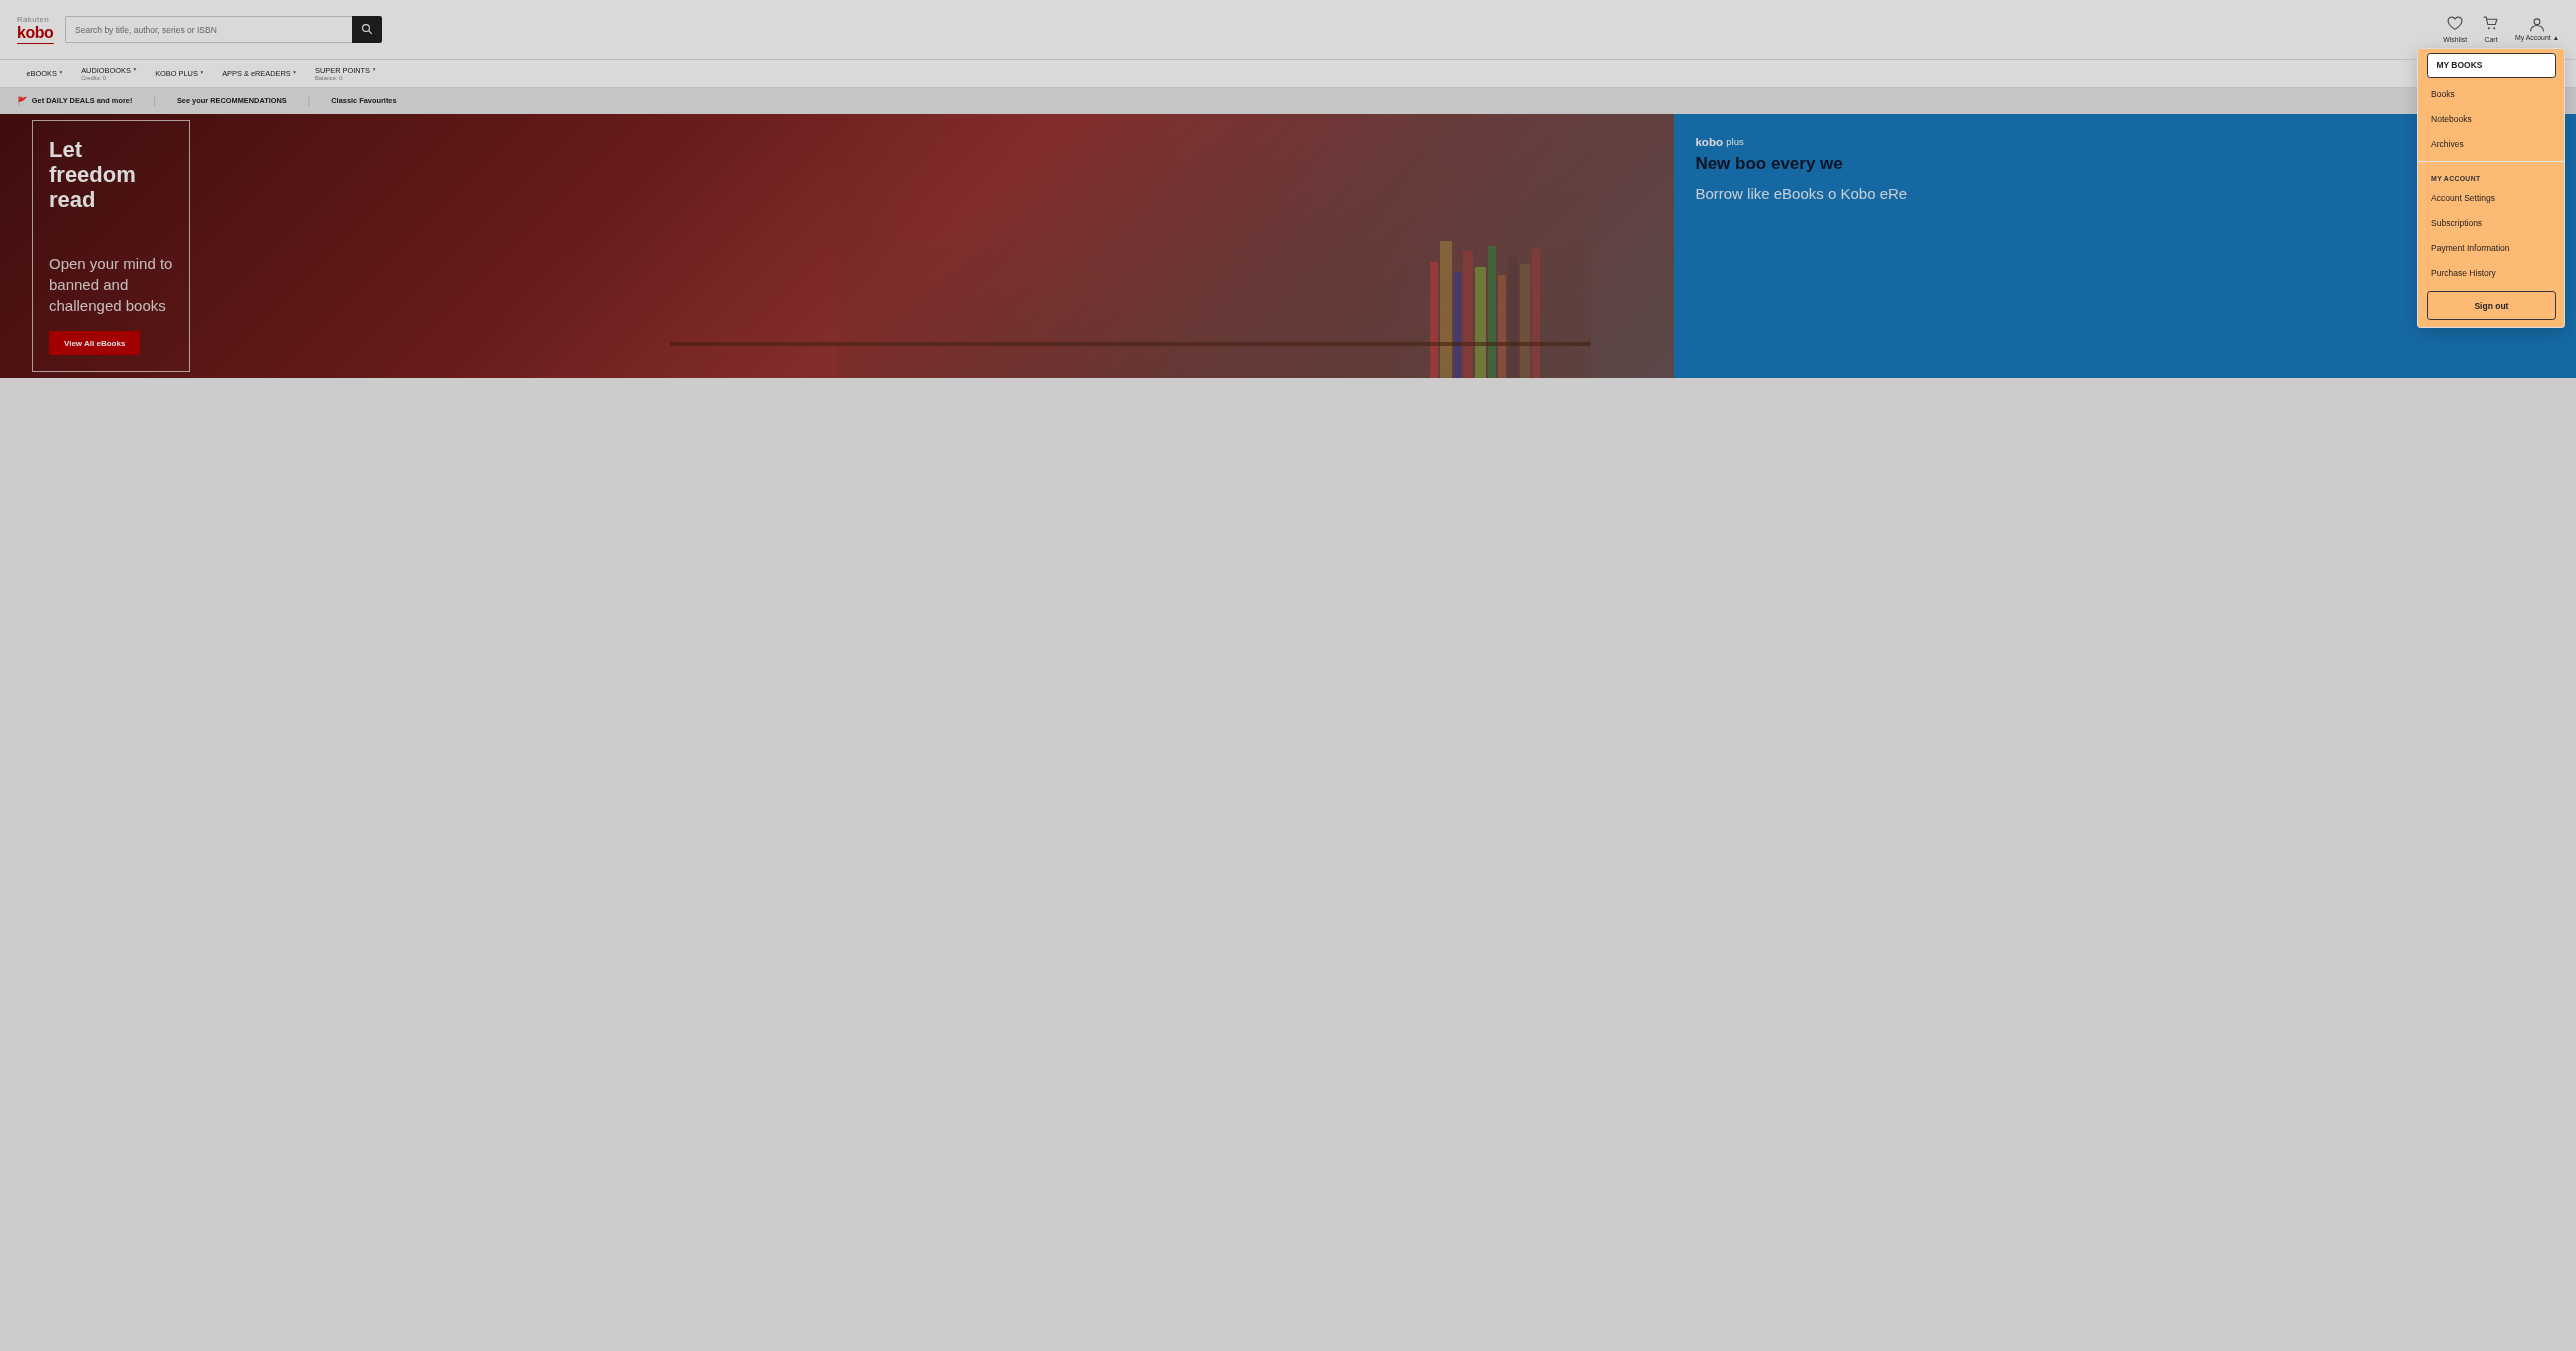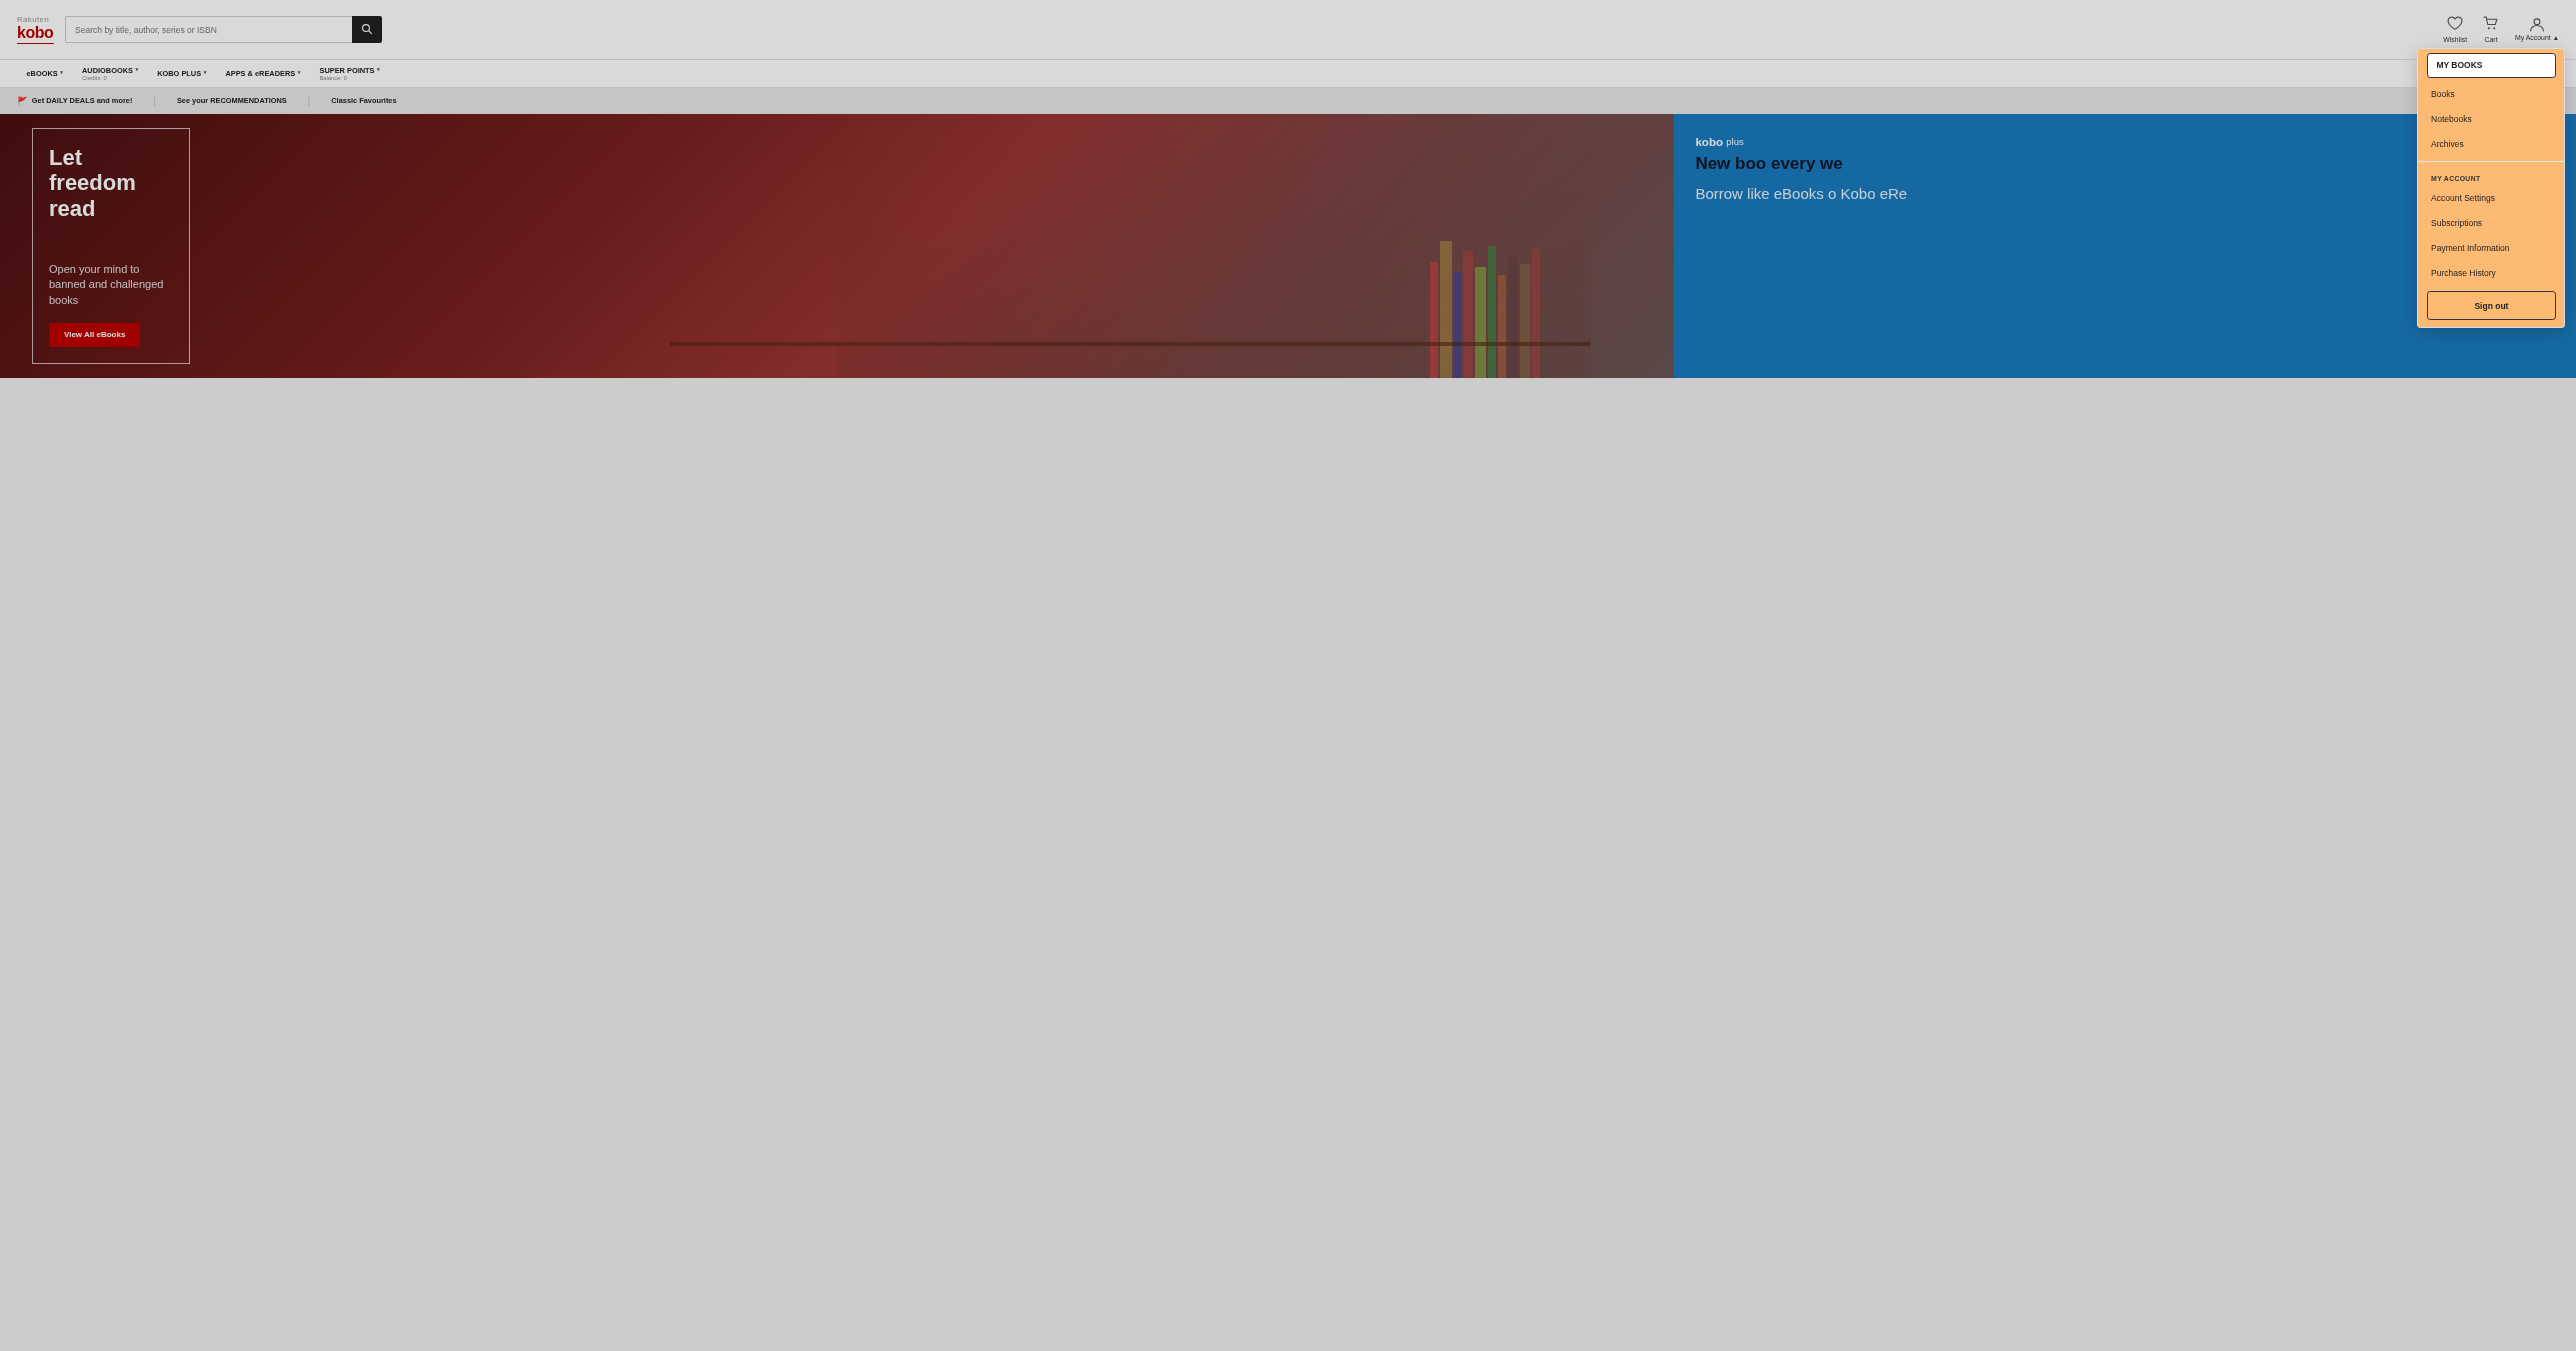--- a/index.html
+++ b/index.html
@@ -120,21 +120,21 @@
       display: flex;
       flex-direction: column;
       align-items: flex-start;
       padding: 0 9.5px;
       cursor: pointer;
       height: 27.5px;
       justify-content: center;
     }
     .nav-item-label {
       font-size: 7.4px;
-      font-weight: 700;
+      font-weight: 400;
       color: #222;
       display: flex;
       gap: 2.6px;
     }
     .nav-item-sub {
       font-size: 5.8px;
       color: #888;
     }
     .nav-chevron {
       font-size: 5.3px;
@@ -202,21 +202,21 @@
       display: inline-block;
     }
     .hero-title {
       font-size: 22px;
       font-weight: 800;
       color: #fff;
       line-height: 1.15;
       margin-bottom: 8.5px;
     }
     .hero-subtitle {
-      font-size: 11px;
+      font-size: 15px;
       color: rgba(255,255,255,0.85);
       line-height: 1.4;
       margin-bottom: 15px;
       margin-top: 41px;
     }
     .hero-btn {
       display: inline-block;
       background: #bf0000;
       color: #fff;
       font-size: 8px;

